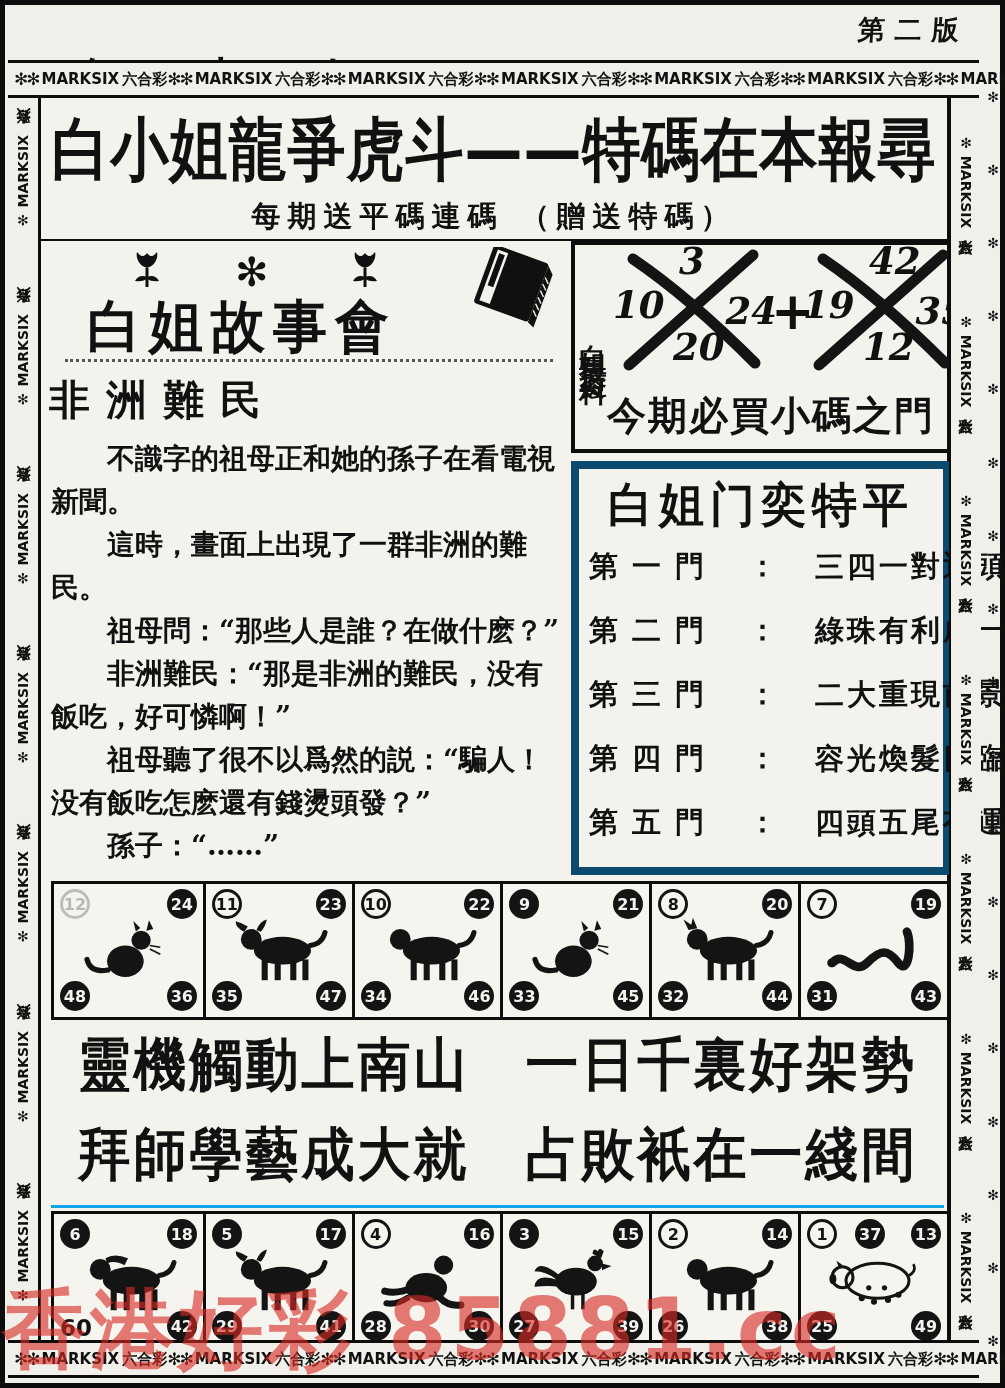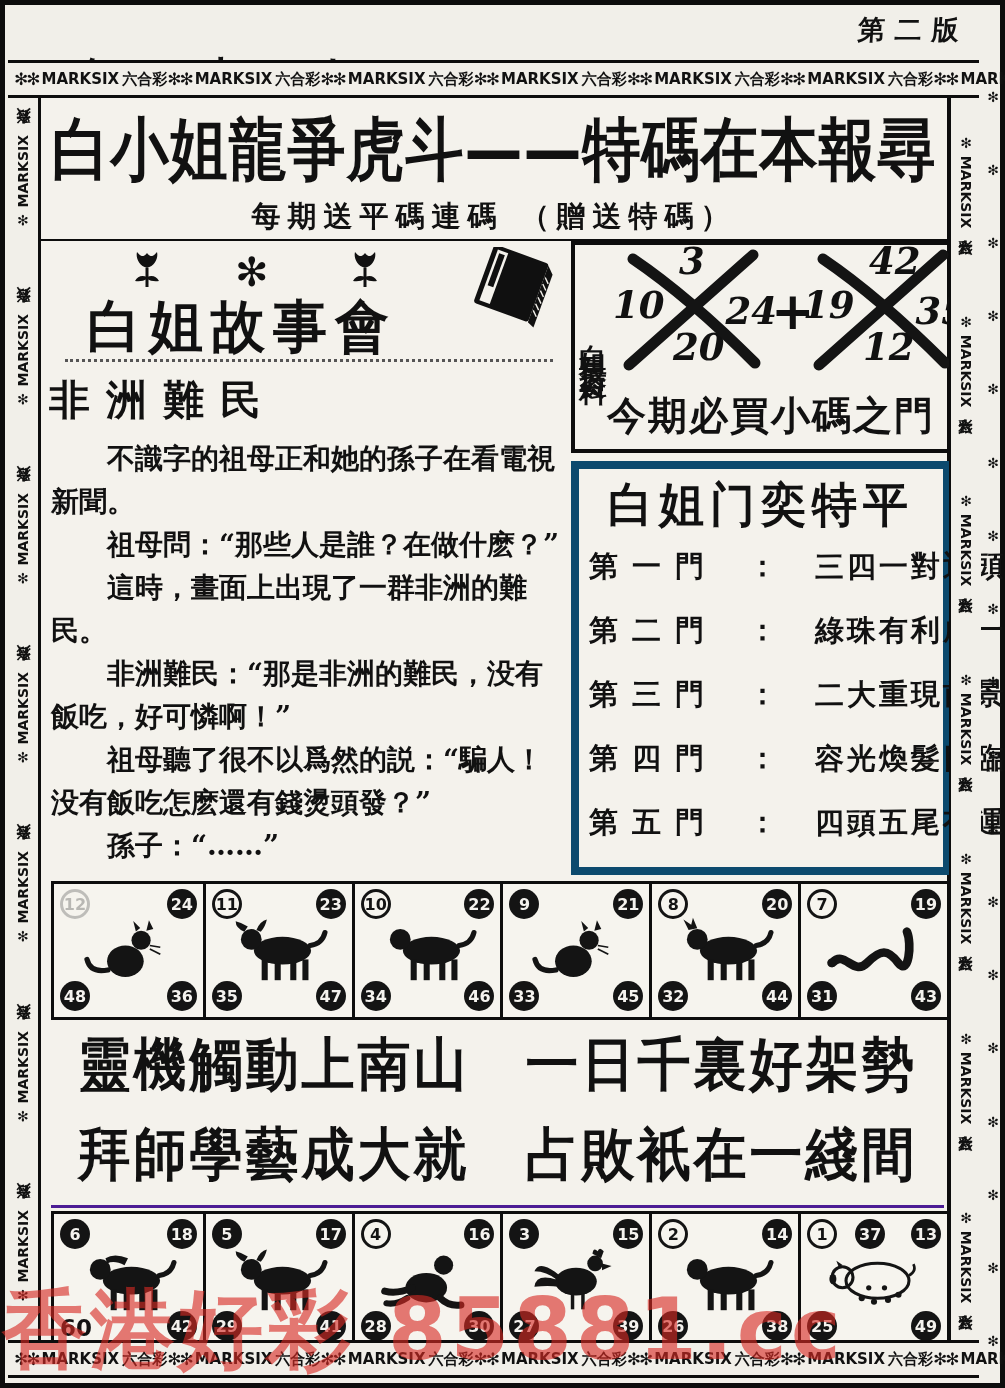--- a/index.html
+++ b/index.html
@@ -89,21 +89,21 @@
   .zbox:first-child{border-left:none;}
   .znum{position:absolute;width:30px;height:30px;border-radius:50%;display:flex;align-items:center;
         justify-content:center;font-size:16px;font-weight:700;box-sizing:border-box;}
   .znum.fill{background:#141414;color:#f4f2ee;}
   .znum.outline{border:3px solid #141414;color:#141414;}
   .znum.faint{border:3px solid #666;color:#555;opacity:.38;}
   .znum.plain{border:none;background:none;color:#111;font-size:23px;width:auto;height:auto;border-radius:0;}
   .pos-tl{top:5px;left:6px;} .pos-tr{top:5px;right:6px;}
   .pos-bl{bottom:6px;left:6px;} .pos-br{bottom:6px;right:6px;} .pos-tm{top:5px;left:54px;}
   
-  .slogans{position:absolute;left:10px;top:922px;width:893px;height:191px;border-bottom:3px solid #4c1d95;
+  .slogans{position:absolute;left:10px;top:922px;width:893px;height:191px;border-bottom:3px solid #0ea5e9;
         display:flex;flex-direction:column;justify-content:center;gap:18px;box-sizing:border-box;}
   .slogan{text-align:center;font-size:53px;font-weight:900;letter-spacing:3px;white-space:nowrap;
         transform:scaleY(1.08);}
   
   .watermark{position:absolute;left:2px;top:1272px;z-index:9;font-size:86px;font-weight:900;
         letter-spacing:4px;white-space:nowrap;color:rgba(214,42,36,0.62);transform:scaleX(0.98);
         transform-origin:left;pointer-events:none;}
 </style>
 </head>
 <body>
@@ -266,22 +266,22 @@
               </g>
             </g>
           </svg>
         </span>
       </div>
       <div class="story-title">白姐故事會</div>
       <div class="story-rule"></div>
       <div class="story-subtitle">非洲難民</div>
       <div class="story-body" id="story-body">
           <p>不識字的祖母正和她的孫子在看電視新聞。</p>
+          <p>這時，畫面上出現了一群非洲的難民。</p>
           <p>祖母問：“那些人是誰？在做什麽？”</p>
-          <p>這時，畫面上出現了一群非洲的難民。</p>
           <p>非洲難民：“那是非洲的難民，没有飯吃，好可憐啊！”</p>
           <p>祖母聽了很不以爲然的説：“騙人！没有飯吃怎麽還有錢燙頭發？”</p>
           <p>孫子：“……”</p>
         </div>
     </div>
 
     <div class="latest">
       <div class="v-label">白姐最后资料</div>
       <div class="cross-zone">
         <div class="cgroup lft">

